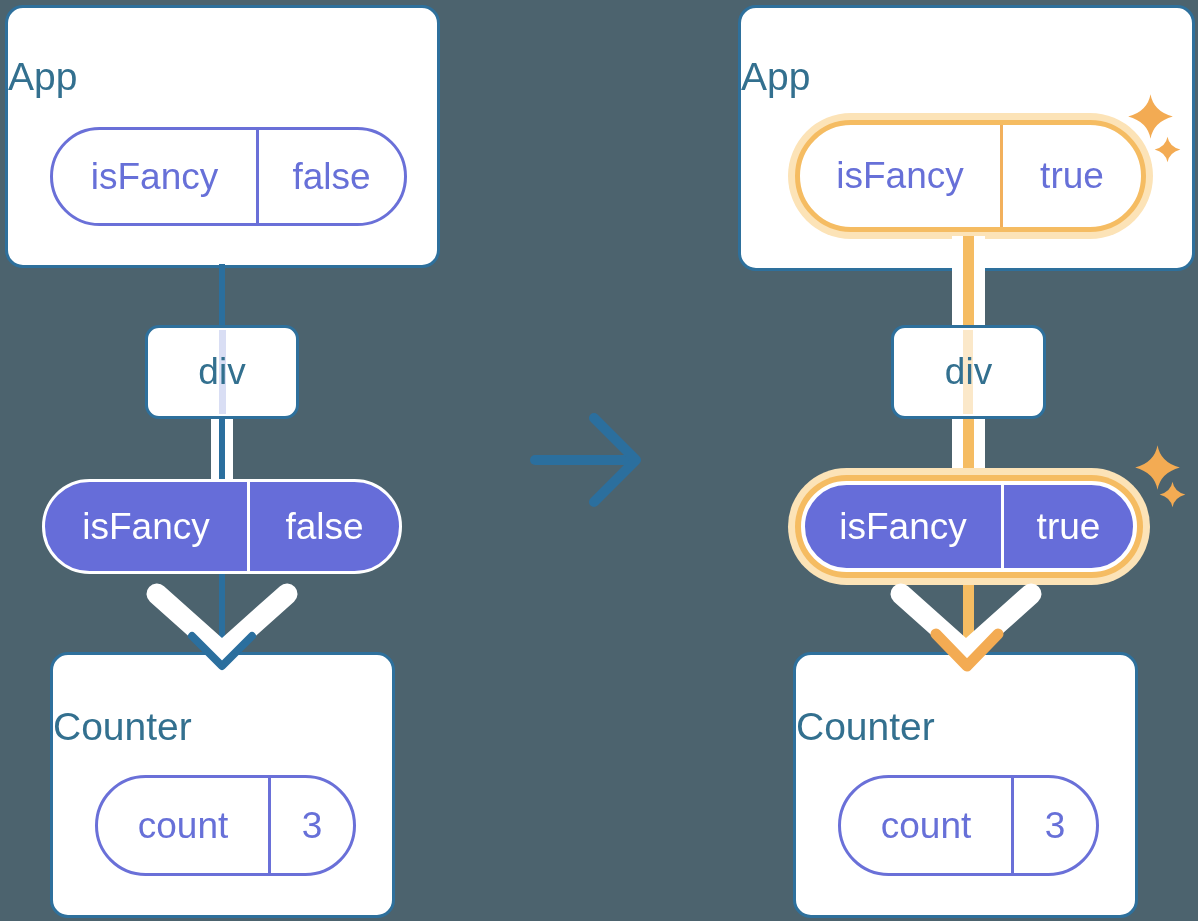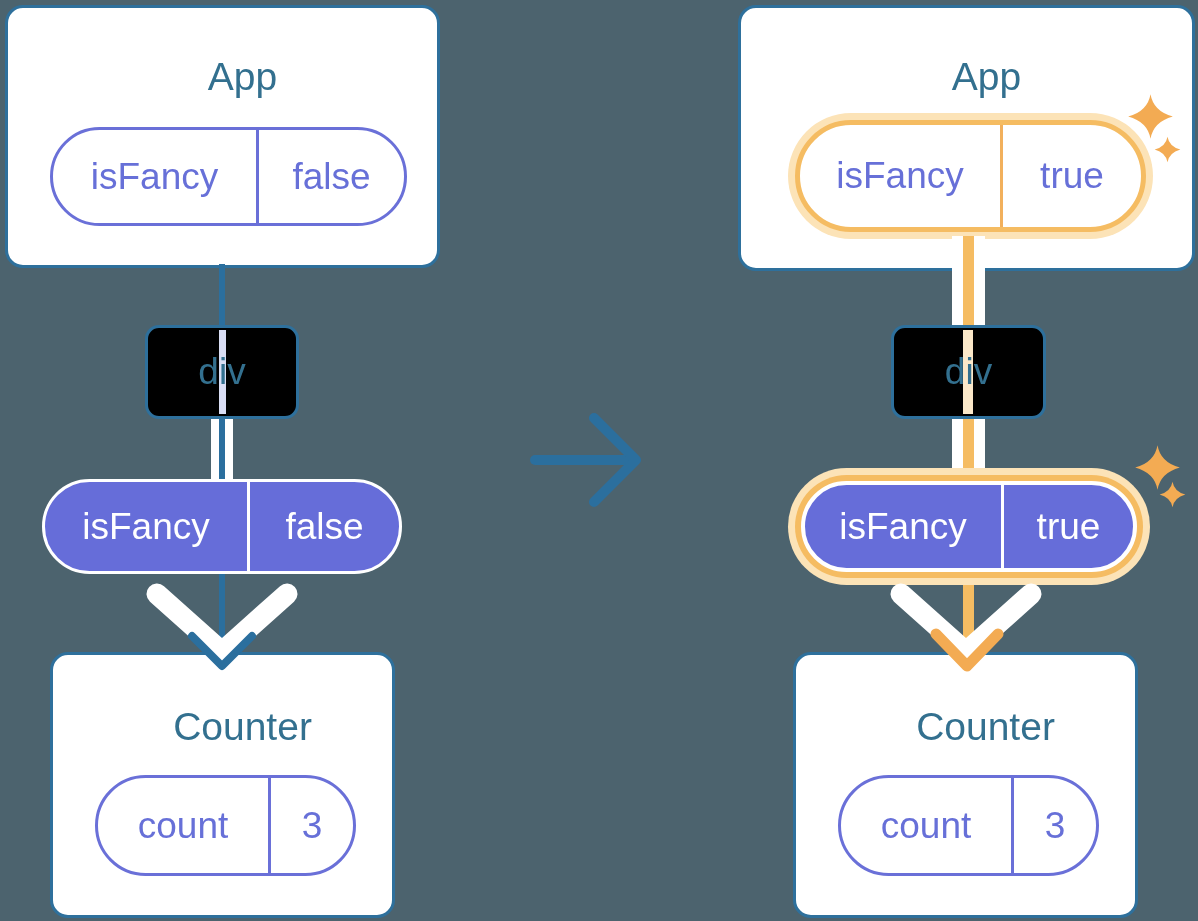--- a/index.html
+++ b/index.html
@@ -7,26 +7,26 @@
     position:relative;width:1198px;height:921px;overflow:hidden;
     background:var(--bg,#4c636e);
     font-family:"Liberation Sans",sans-serif;
   }
   
   .card{
     position:absolute;background:#fff;box-sizing:border-box;
     border:3px solid var(--cardBorder,#2e709c);border-radius:18px;z-index:1;
   }
   .title{
-    position:absolute;left:0;right:0;text-align:center;
-    font-size:39px;color:var(--heading,#33708f);z-index:2;padding-left:40px;
+    position:absolute;left:0;right:0;
+    font-size:39px;color:var(--heading,#33708f);z-index:2;
   }
   
   .node-box{
-    position:absolute;background:#000000;box-sizing:border-box;
+    position:absolute;background:#ffffff;box-sizing:border-box;
     border:3px solid var(--cardBorder,#2e709c);border-radius:14px;z-index:3;
     display:flex;align-items:center;justify-content:center;
   }
   .node-box .thru-line{position:absolute;top:2px;bottom:2px;z-index:0;}
   .node-box .box-label{position:relative;z-index:1;font-size:37px;color:var(--heading,#33708f);}
   
   .pill{
     position:absolute;display:flex;align-items:stretch;box-sizing:border-box;z-index:3;
   }
   .cell{display:flex;align-items:center;justify-content:center;font-size:37px;}

